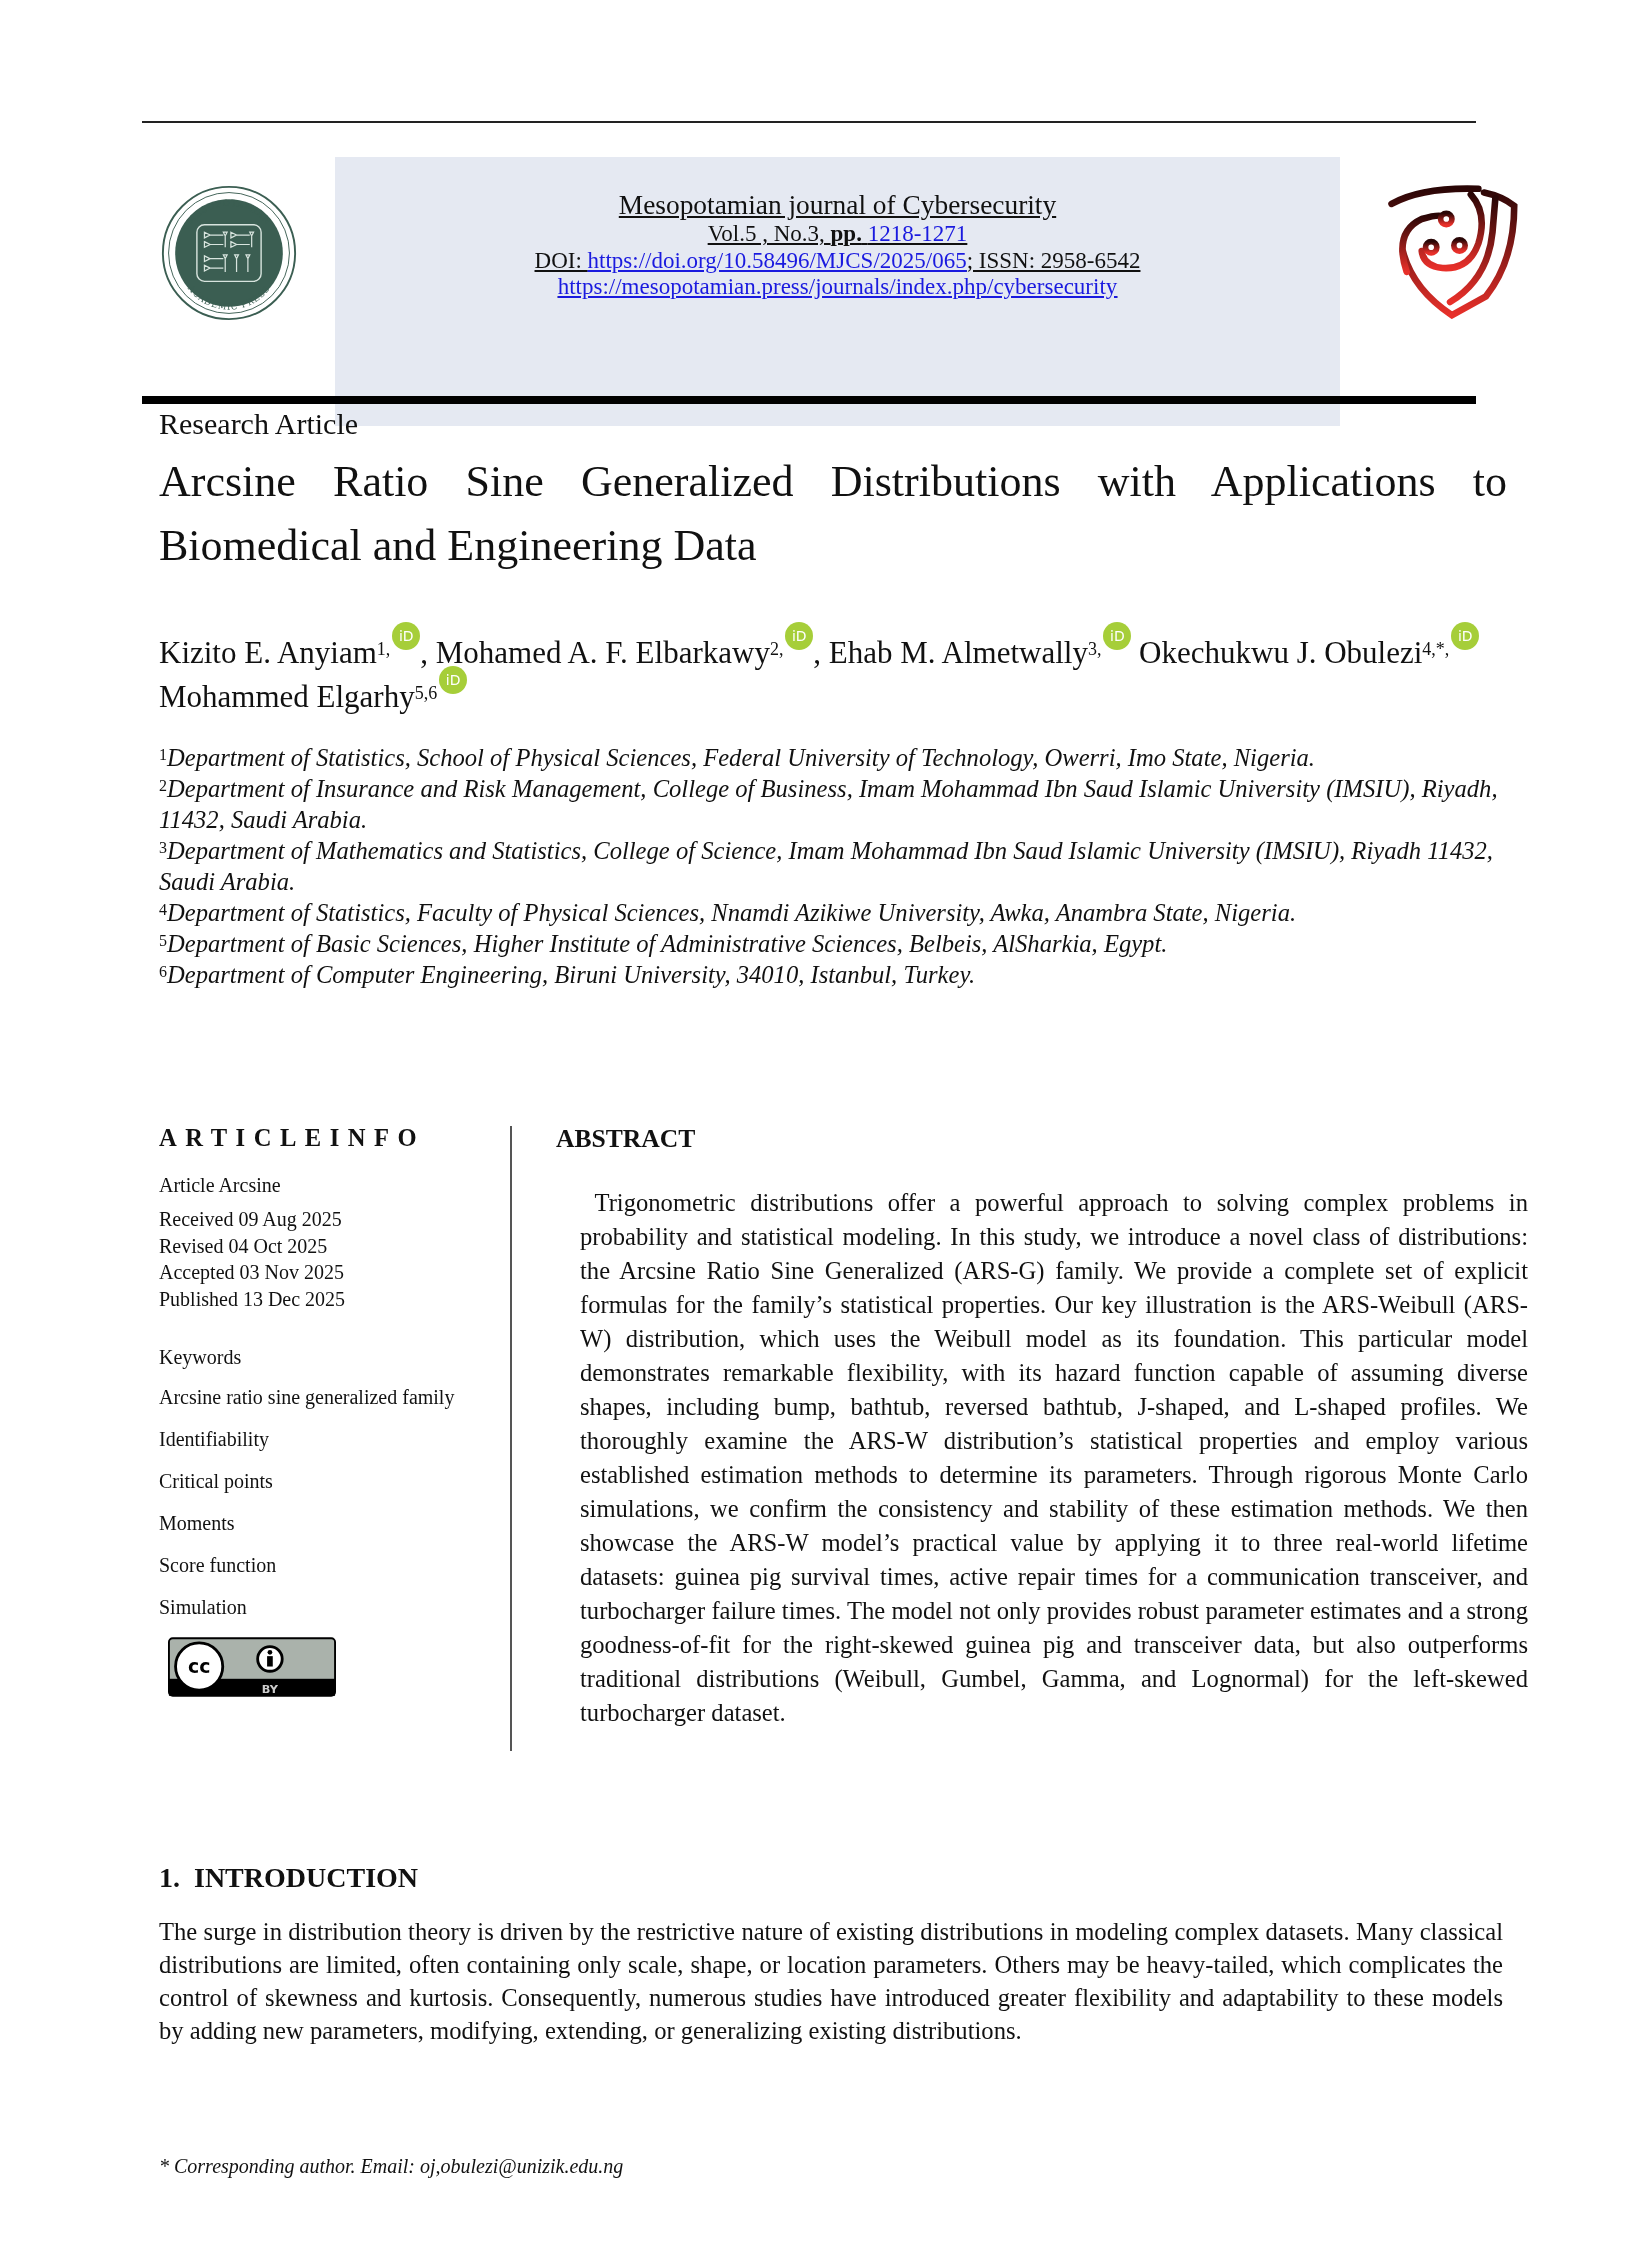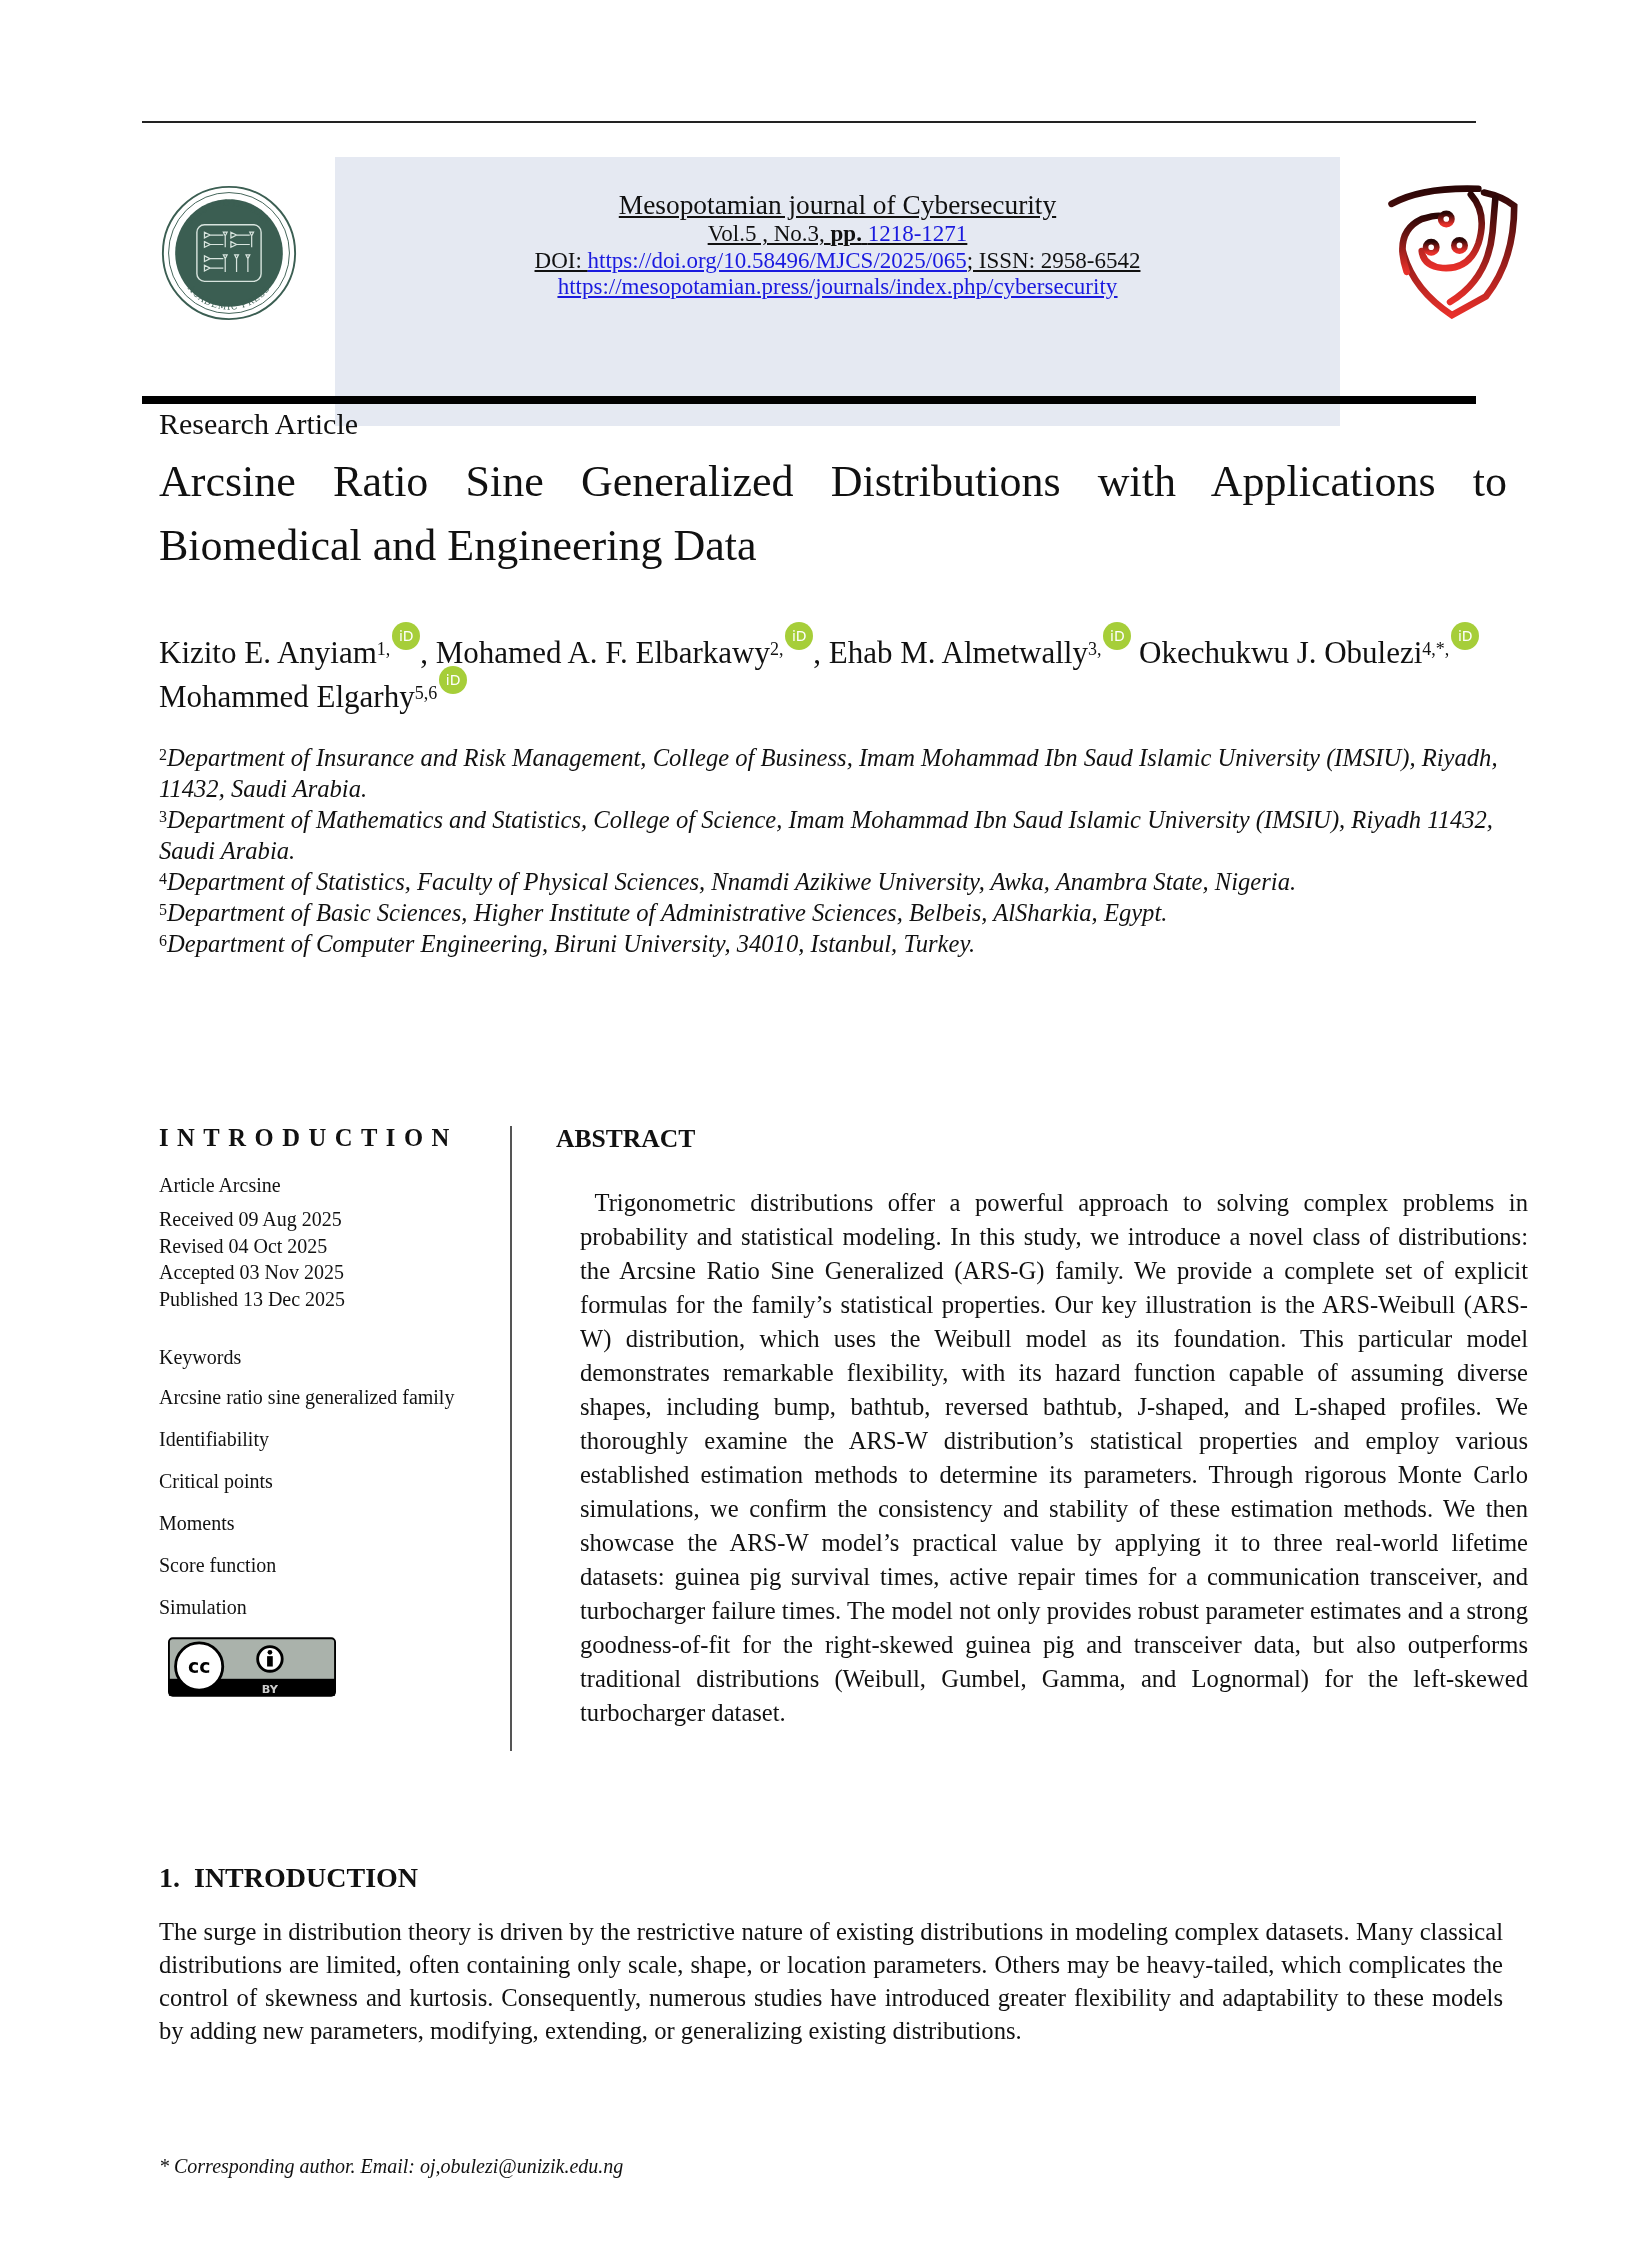--- a/index.html
+++ b/index.html
@@ -111,28 +111,29 @@
 <div class="abs thick-rule"></div>
 
 <div class="abs article-type">Research Article</div>
 <div class="abs title">Arcsine Ratio Sine Generalized Distributions with Applications to Biomedical and Engineering Data</div>
 
 <div class="abs authors">
   <span><span>Kizito E. Anyiam</span><sup>1,</sup><span class="orcid">iD</span><span>, </span></span><span><span>Mohamed A. F. Elbarkawy</span><sup>2,</sup><span class="orcid">iD</span><span>, </span></span><span><span>Ehab M. Almetwally</span><sup>3,</sup><span class="orcid">iD</span><span> </span></span><span><span>Okechukwu J. Obulezi</span><sup>4,*,</sup><span class="orcid">iD</span><span> </span></span><span><span>Mohammed Elgarhy</span><sup>5,6</sup><span class="orcid">iD</span></span>
 </div>
 
 <div class="abs affils">
+  <div><sup>1</sup><span>Department of Statistics, School of Physical Sciences, Federal University of Technology, Owerri, Imo State, Nigeria.</span></div>
   <div><sup>2</sup><span>Department of Insurance and Risk Management, College of Business, Imam Mohammad Ibn Saud Islamic University (IMSIU), Riyadh, 11432, Saudi Arabia.</span></div>
   <div><sup>3</sup><span>Department of Mathematics and Statistics, College of Science, Imam Mohammad Ibn Saud Islamic University (IMSIU), Riyadh 11432, Saudi Arabia.</span></div>
   <div><sup>4</sup><span>Department of Statistics, Faculty of Physical Sciences, Nnamdi Azikiwe University, Awka, Anambra State, Nigeria.</span></div>
   <div><sup>5</sup><span>Department of Basic Sciences, Higher Institute of Administrative Sciences, Belbeis, AlSharkia, Egypt.</span></div>
   <div><sup>6</sup><span>Department of Computer Engineering, Biruni University, 34010, Istanbul, Turkey.</span></div>
 </div>
 
-<div class="abs ai-head">INTRODUCTION</div>
+<div class="abs ai-head">ARTICLEINFO</div>
 <div class="abs ai-list">
   <div>Article Arcsine</div>
   <div class="gap"></div>
   <div>Received 09 Aug 2025</div>
   <div>Revised 04 Oct 2025</div>
   <div>Accepted 03 Nov 2025</div>
   <div>Published 13 Dec 2025</div>
 </div>
 <div class="abs kw-head">Keywords</div>
 <div class="abs kw-list">

